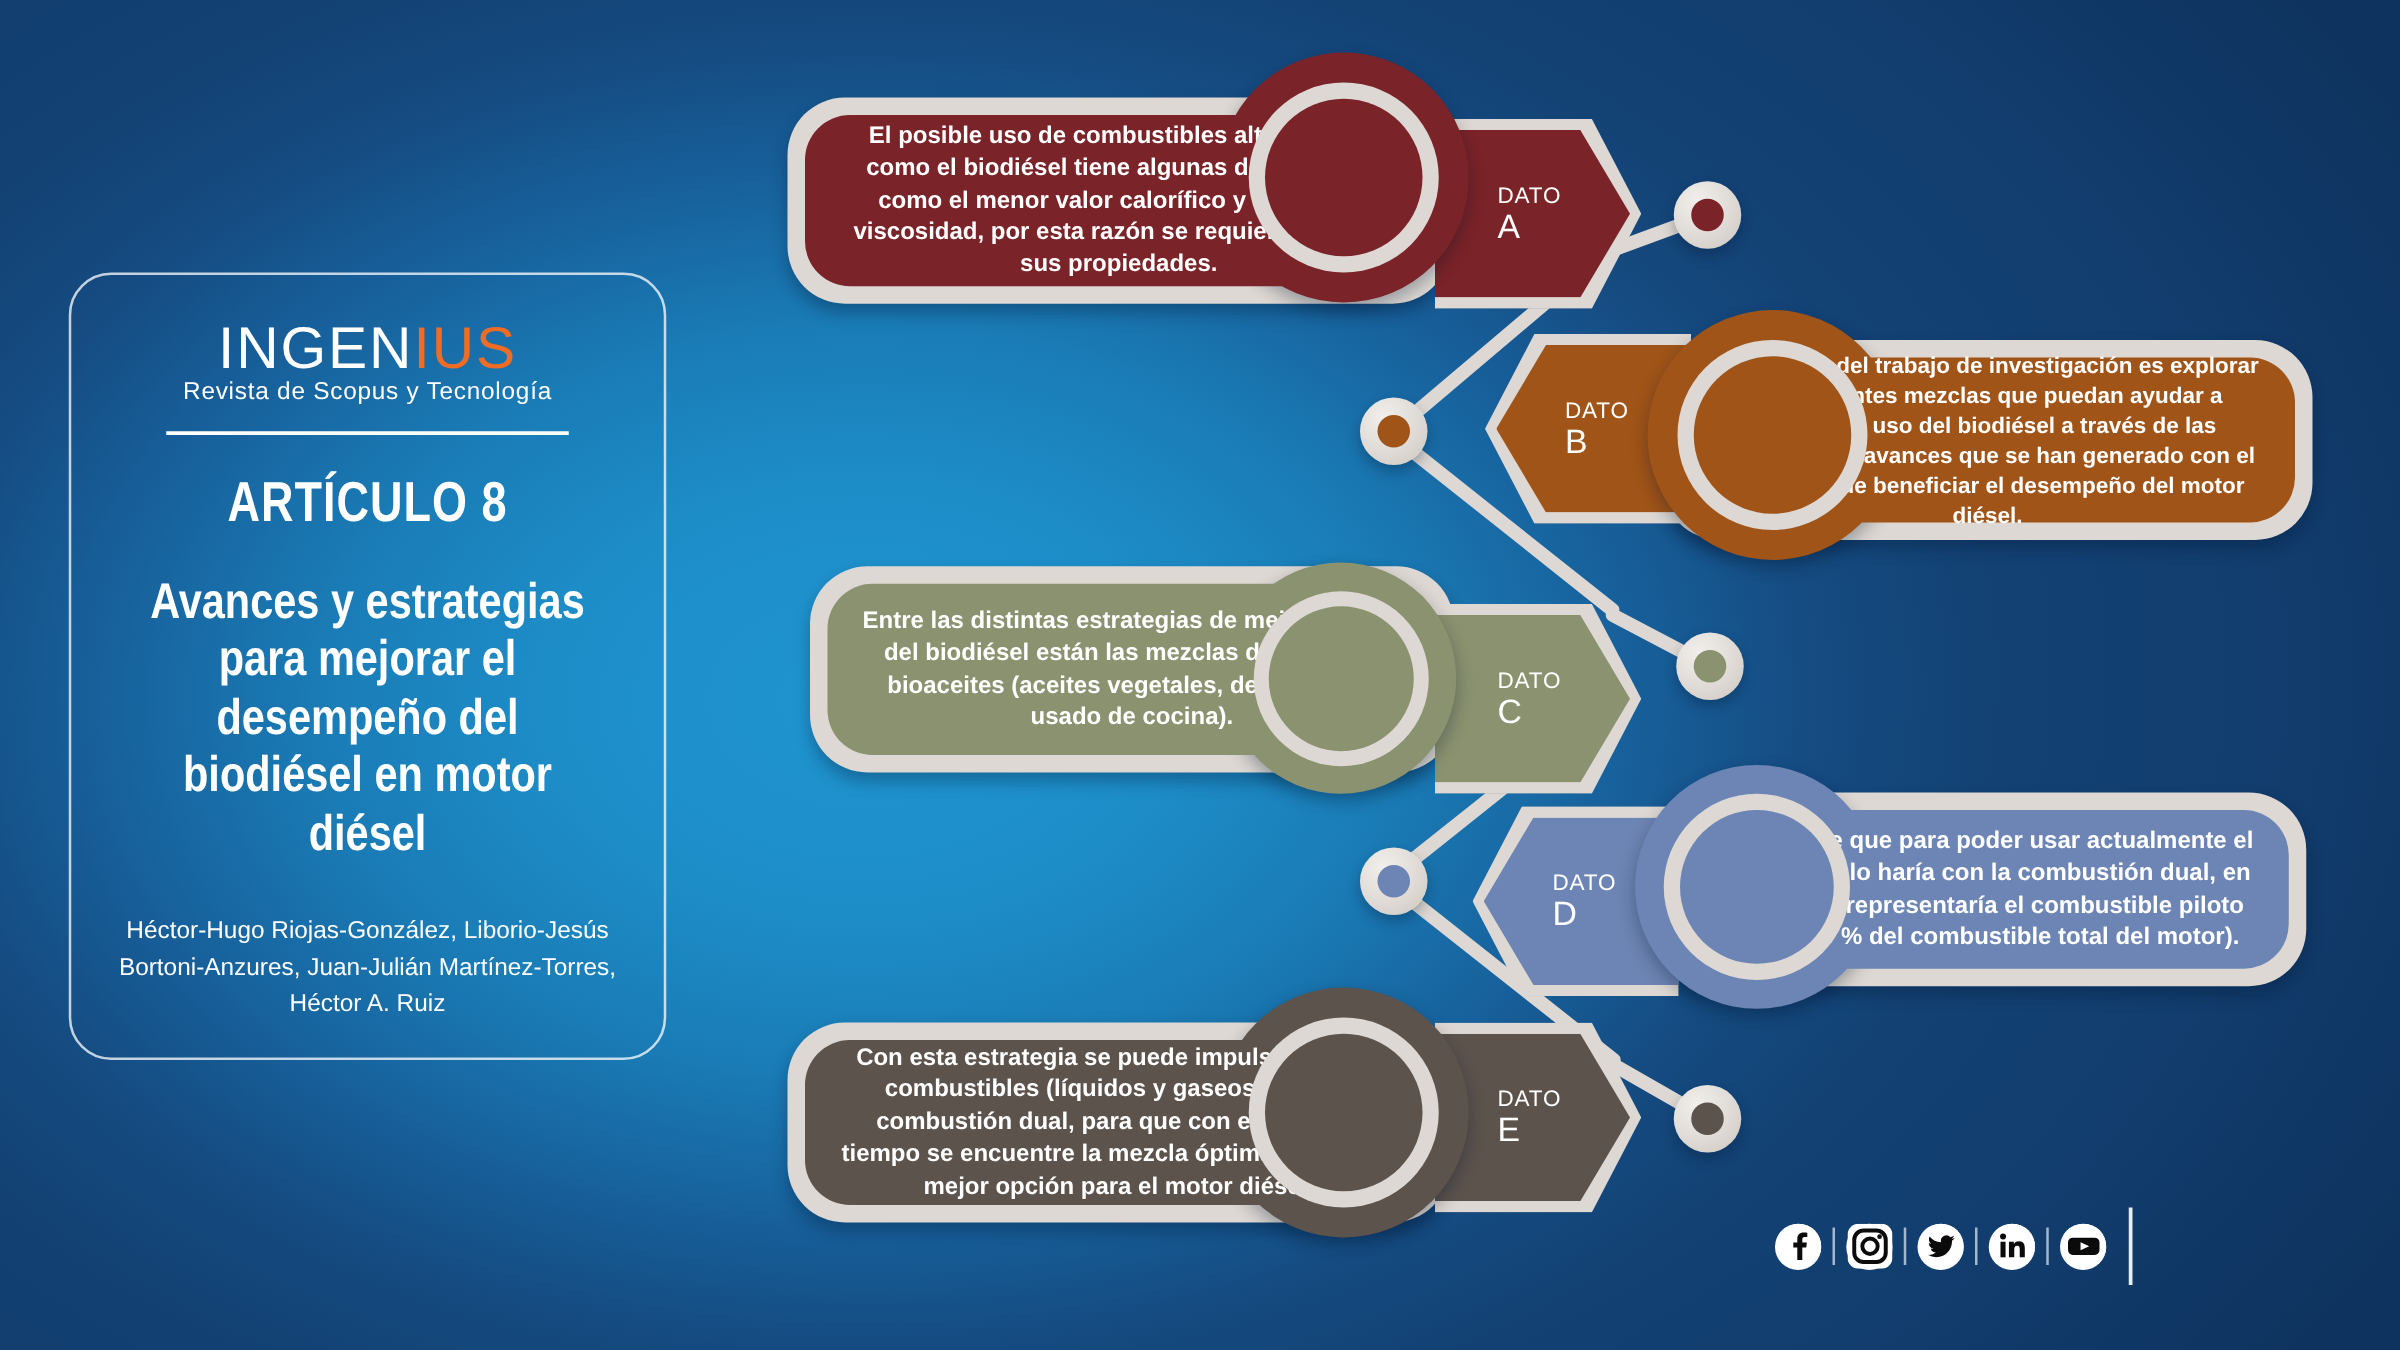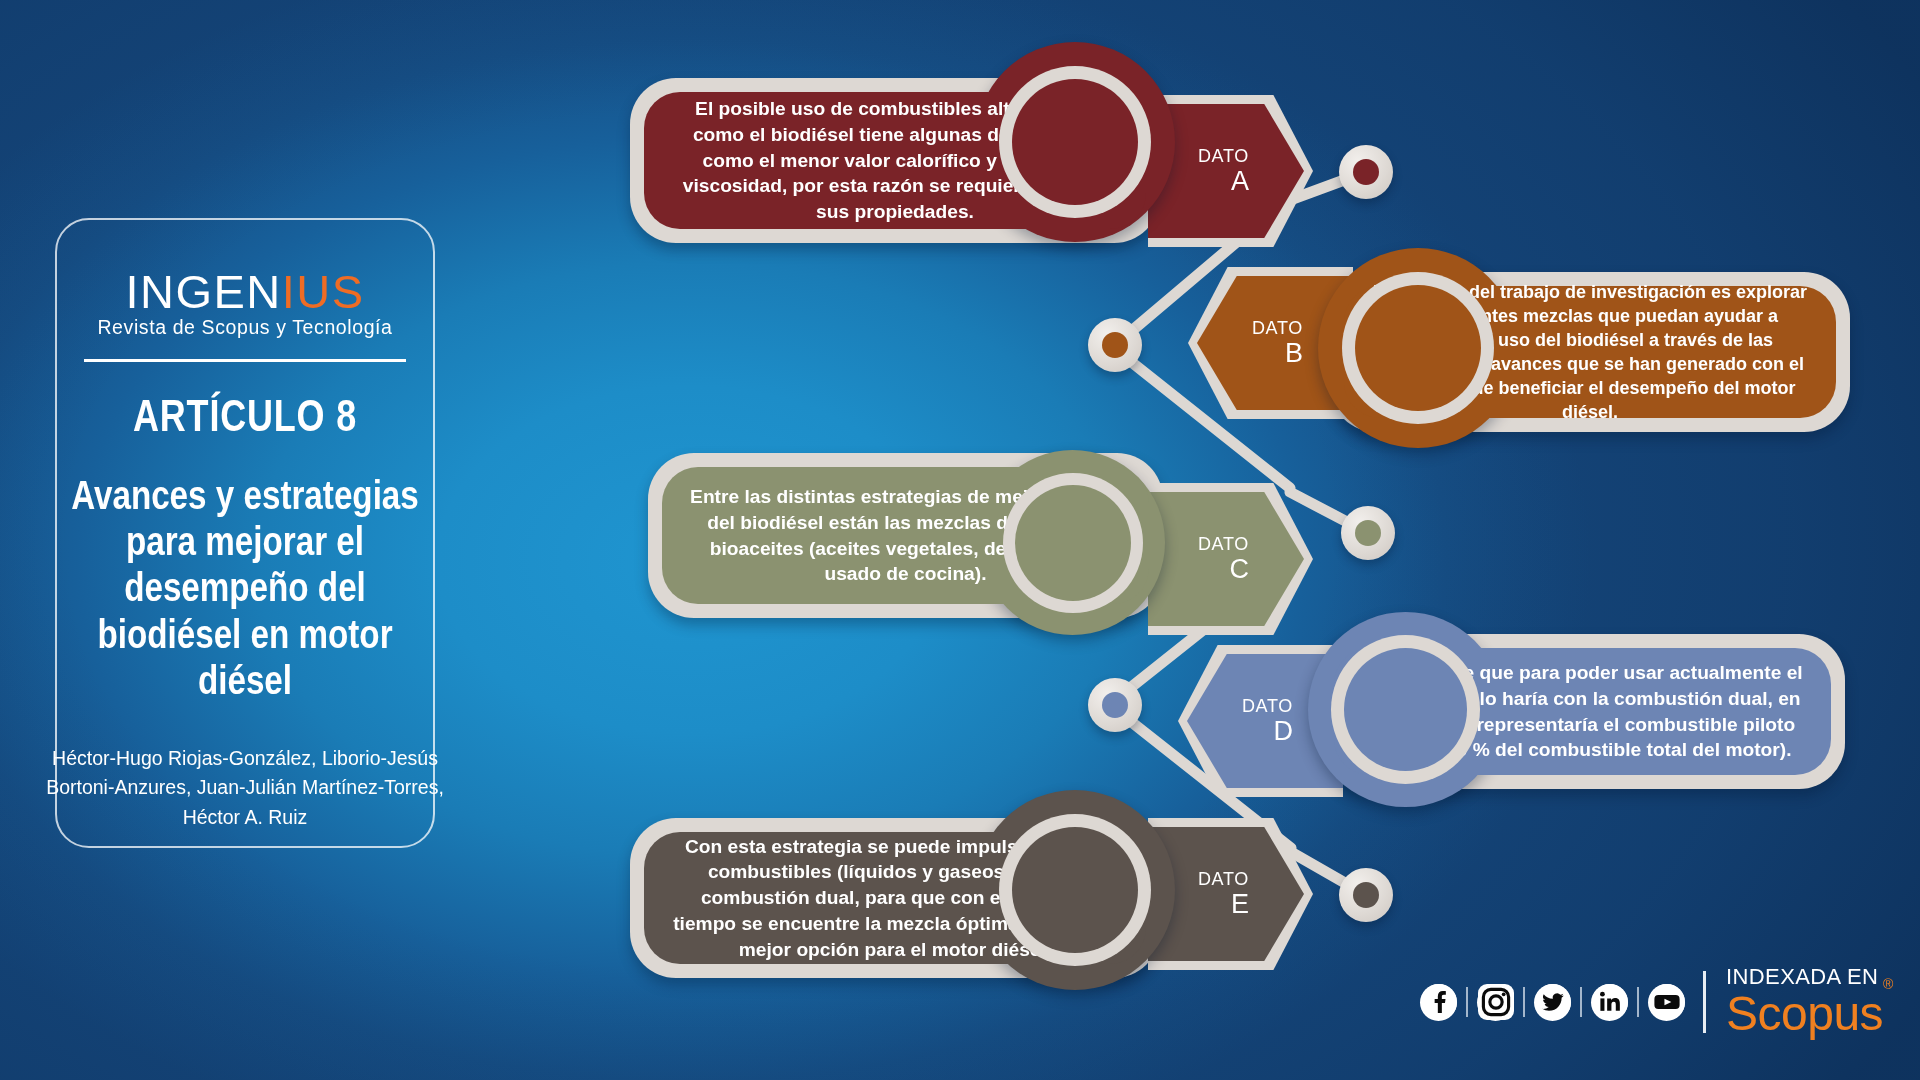--- a/index.html
+++ b/index.html
@@ -15,24 +15,24 @@
       radial-gradient(ellipse 900px 620px at 690px 560px, #1f95d0 0%, #1d8dc8 28%, #1a7cb6 48%, #17609b 68%, #164f86 84%, #15477c 100%);
   }
   #stage::after{
     content:""; position:absolute; inset:0;
     background:radial-gradient(ellipse 1400px 950px at 700px 540px, rgba(0,0,0,0) 45%, rgba(10,40,80,.30) 78%, rgba(8,34,70,.55) 100%);
     pointer-events:none;
   }
 
   
   #leftcard{
-    position:absolute; left:55px; top:218px; width:380px; height:630px;
+    position:absolute; left:55px; top:218px; width:478px; height:630px;
     border:2px solid rgba(255,255,255,.75); border-radius:34px;
     display:flex; flex-direction:column; align-items:center;
-    padding-top:34px; z-index:6;justify-content:center;
+    padding-top:34px; z-index:6;
   }
   .logo-wrap{ text-align:center; }
   .logo-main{
     font-size:47px; letter-spacing:1.5px; font-weight:400; line-height:1;
     font-family:"Liberation Sans", sans-serif;
   }
   .logo-main .w{ color:#ffffff; }
   .logo-main .o{ color:#ef6c24; }
   .logo-sub{
     color:#ffffff; font-size:19.5px; letter-spacing:.6px; margin-top:1px;
@@ -99,21 +99,21 @@
     clip-path:polygon(24% 0%, 100% 0%, 100% 100%, 24% 100%, 0% 50%);
   }
   .hex .hex-fill{
     position:absolute; top:9px; left:0px; right:9px; bottom:9px;
     clip-path:polygon(0% 0%, 74.5% 0%, 100% 50%, 74.5% 100%, 0% 100%);
   }
   .hex.left .hex-fill{
     left:9px; right:0px;
     clip-path:polygon(25.5% 0%, 100% 0%, 100% 100%, 25.5% 100%, 0% 50%);
   }
-  .hex .hex-txt{ position:relative; z-index:3; text-align:right; }
+  .hex .hex-txt{ position:relative; z-index:3; text-align:left; }
   .hex .d1{ font-size:18px; letter-spacing:.7px; font-weight:400; }
   .hex .d2{ font-size:27px; font-weight:400; margin-top:1px; }
   .hex.left .hex-txt{ margin-left:14px; }
   .hex.right .hex-txt{ margin-right:14px; }
 
   
   #connectors{ position:absolute; inset:0; z-index:2; pointer-events:none; }
   .node{
     position:absolute; width:54px; height:54px; border-radius:50%;
     background:radial-gradient(circle at 35% 30%, #f2efec 0%, #ddd8d3 60%, #cdc6c0 100%);
@@ -313,19 +313,15 @@
     <div class="sico">
       <svg width="36" height="36" viewBox="0 0 24 24" aria-hidden="true">
         <circle cx="12" cy="12" r="12" fill="#ffffff"></circle>
         <rect x="3.6" y="7.4" width="16.8" height="9.2" rx="2.6" fill="#0b0b0b"></rect>
         <path d="M10.3 9.9l4.6 2.1-4.6 2.1z" fill="#ffffff"></path>
       </svg>
     </div>
 
     <span class="vbar"></span>
 
-    <div class="scopus-wrap">
-      <span class="idx">INDEXADA EN</span>
-      <span class="scopus"><span>Scopus</span><sup>®</sup></span>
-    </div>
   </div>
 
 </div>
 
 </body></html>

